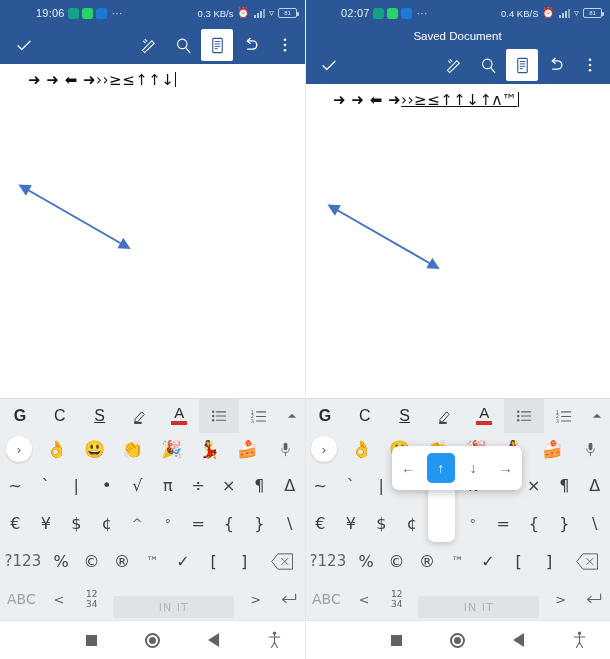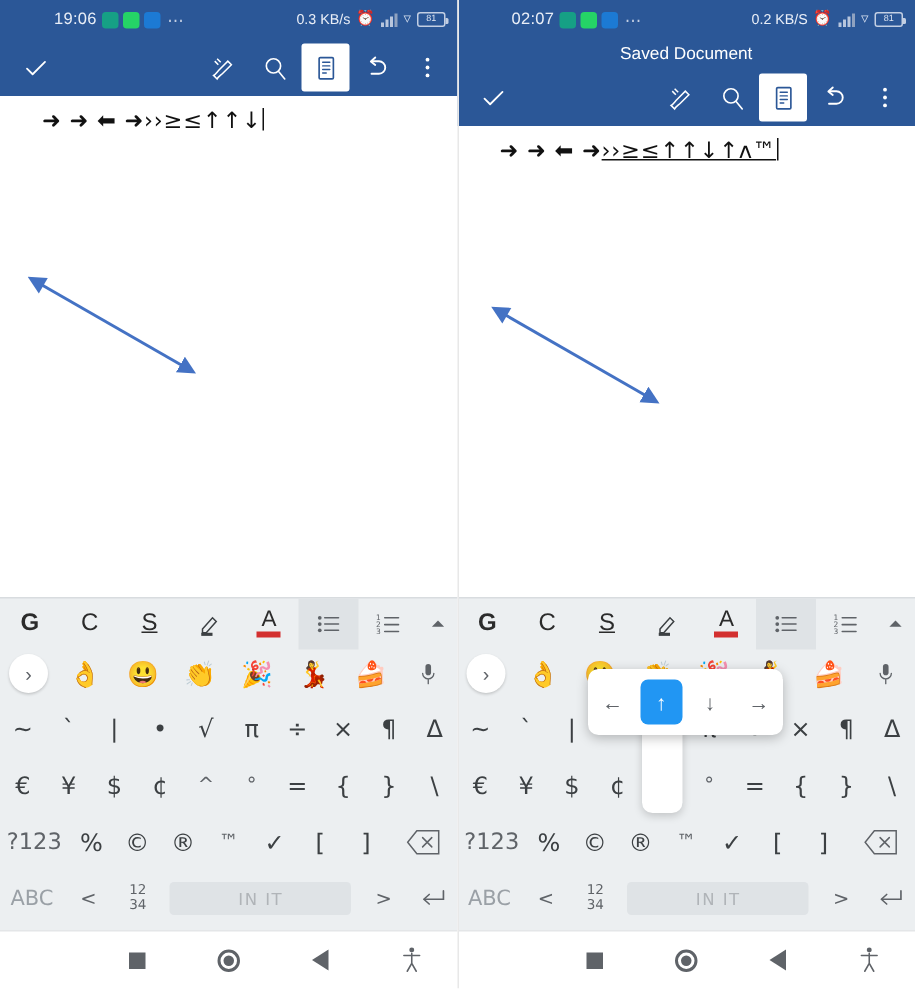--- a/index.html
+++ b/index.html
@@ -215,20 +215,21 @@
     color: #3c4043;
     font-family: "DejaVu Sans", sans-serif;
   }
   .key.small { font-size: 13px; color: #5f6368; }
   .key.tiny { font-size: 14px; color: #9aa0a6; }
   .key .stack {
     font-size: 9px; line-height: 10px; text-align: center; color: #5f6368;
   }
   .key.space {
     flex: 4 1 0;
+    align-items: flex-end;
   }
   .spacebar {
     width: 92%;
     height: 22px;
     background: #dfe3e6;
     border-radius: 3px;
     display: flex; align-items: center; justify-content: center;
     font-size: 11px;
     color: #b0b4b8;
     letter-spacing: 1px;
@@ -535,21 +536,21 @@
 
     <div class="statusbar">
       <div class="sb-left">
         <span class="sb-clock">02:07</span>
         <span class="sb-appicon ic-teal"></span>
         <span class="sb-appicon ic-green"></span>
         <span class="sb-appicon ic-blue"></span>
         <span class="sb-dots">⋯</span>
       </div>
       <div class="sb-right">
-        <span class="sb-net">0.2 KB/S</span>
+        <span class="sb-net">0.4 KB/S</span>
         <span class="glyph">⏰</span>
         <span class="sig-bars">
             <i></i>
             <i></i>
             <i></i>
             <i></i>
           </span>
         <span class="glyph">▿</span>
         <span class="battery">
             <span>81</span>

